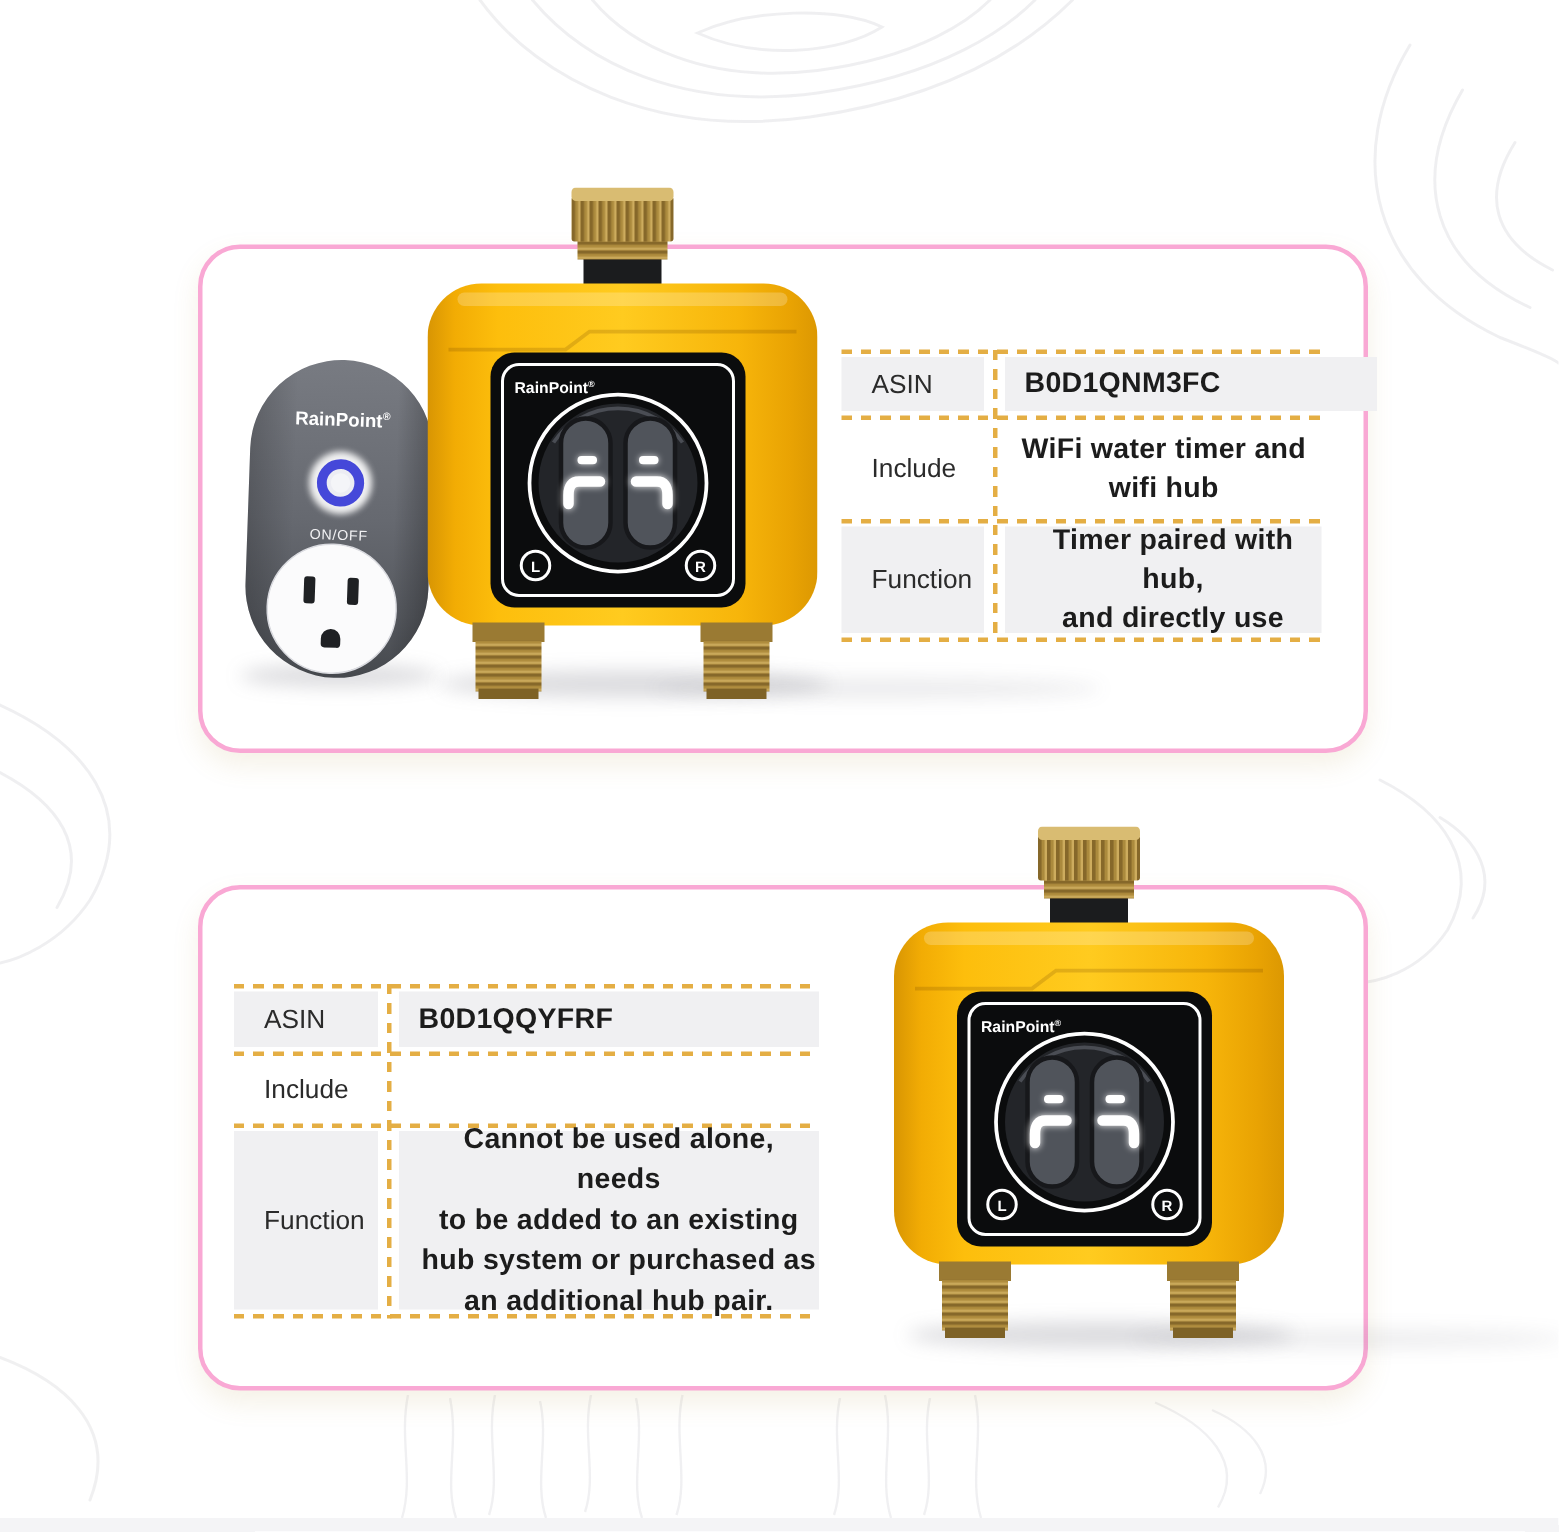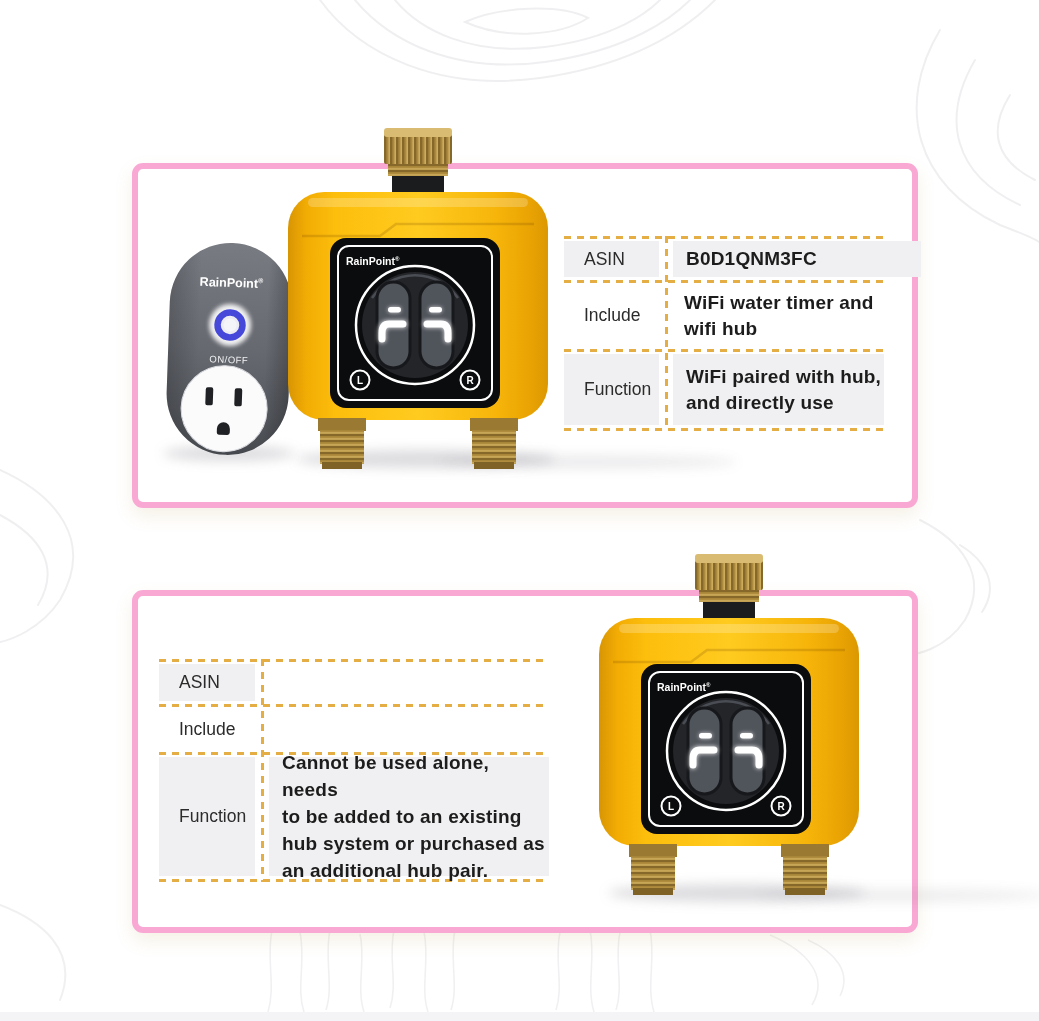--- a/index.html
+++ b/index.html
@@ -7,23 +7,24 @@
     width:1039px;height:1021px;position:relative;overflow:hidden;
     background:#ffffff;
     font-family:"Liberation Sans", sans-serif;
     color:#1f1f1f;
   }
   .contours{position:absolute;left:0;top:0;width:1039px;height:1021px;z-index:0;}
   .bottom-strip{position:absolute;left:0;bottom:0;width:1039px;height:9px;background:#f4f4f6;z-index:1;}
 
   .card{
     position:absolute;width:774px;background:#ffffff;
-    border:6px solid #f9a8d4;border-radius:11px;
+    border:3px solid #f9a8d4;border-radius:28px;
     box-shadow:0 8px 18px rgba(175,145,60,0.13);
     z-index:2;
+    text-align:center;
   }
   #card1{left:132px;top:163px;height:333px;}
   #card2{left:132px;top:590px;height:331px;}
 
   .device{position:absolute;z-index:3;}
   .shadow{position:absolute;border-radius:50%;background:rgba(95,95,110,0.22);filter:blur(6px);z-index:2;}
 
   
   .ptable{position:absolute;z-index:4;}
   .hline{position:absolute;height:3px;left:0;right:0;
@@ -226,21 +227,21 @@
       </div>
     <div class="cell" style="left:107px;top:49px;width:211px;height:61px;padding-left:13px;">
         <span class="val">WiFi water timer and
 wifi hub</span>
       </div>
 
     <div class="cell gray" style="left:0;top:118px;width:95px;height:71px;">
         <span class="lbl">Function</span>
       </div>
     <div class="cell gray" style="left:109px;top:118px;width:211px;height:71px;padding-left:13px;">
-        <span class="val">WiFi paired with hub,
+        <span class="val">Timer paired with hub,
 and directly use</span>
       </div>
   </div>
 </div>
 
 <div class="card" id="card2">
   <div class="shadow" style="left:470px;top:288px;width:258px;height:18px;"></div>
   <div class="shadow" style="left:620px;top:293px;width:290px;height:13px;opacity:.5;"></div>
 
   <svg class="device" style="left:461px;top:-42px;width:260px;height:346px;">
@@ -250,20 +251,23 @@
   <div class="ptable" style="left:21px;top:63px;width:390px;height:223px;">
     <div class="hline" style="top:0;"></div>
     <div class="hline" style="top:45px;"></div>
     <div class="hline" style="top:93px;"></div>
     <div class="hline" style="top:220px;"></div>
     <div class="vline" style="left:102px;"></div>
 
     <div class="cell gray" style="left:0;top:5px;width:96px;height:37px;">
         <span class="lbl">ASIN</span>
       </div>
+    <div class="cell gray" style="left:110px;top:5px;width:280px;height:37px;padding-left:13px;">
+        <span class="val">B0D1QQYFRF</span>
+      </div>
 
     <div class="cell" style="left:0;top:50px;width:96px;height:40px;">
         <span class="lbl">Include</span>
       </div>
 
     <div class="cell gray" style="left:0;top:98px;width:96px;height:119px;">
         <span class="lbl">Function</span>
       </div>
     <div class="cell gray" style="left:110px;top:98px;width:280px;height:119px;padding-left:13px;">
         <span class="val" style="line-height:27px;">Cannot be used alone, needs

